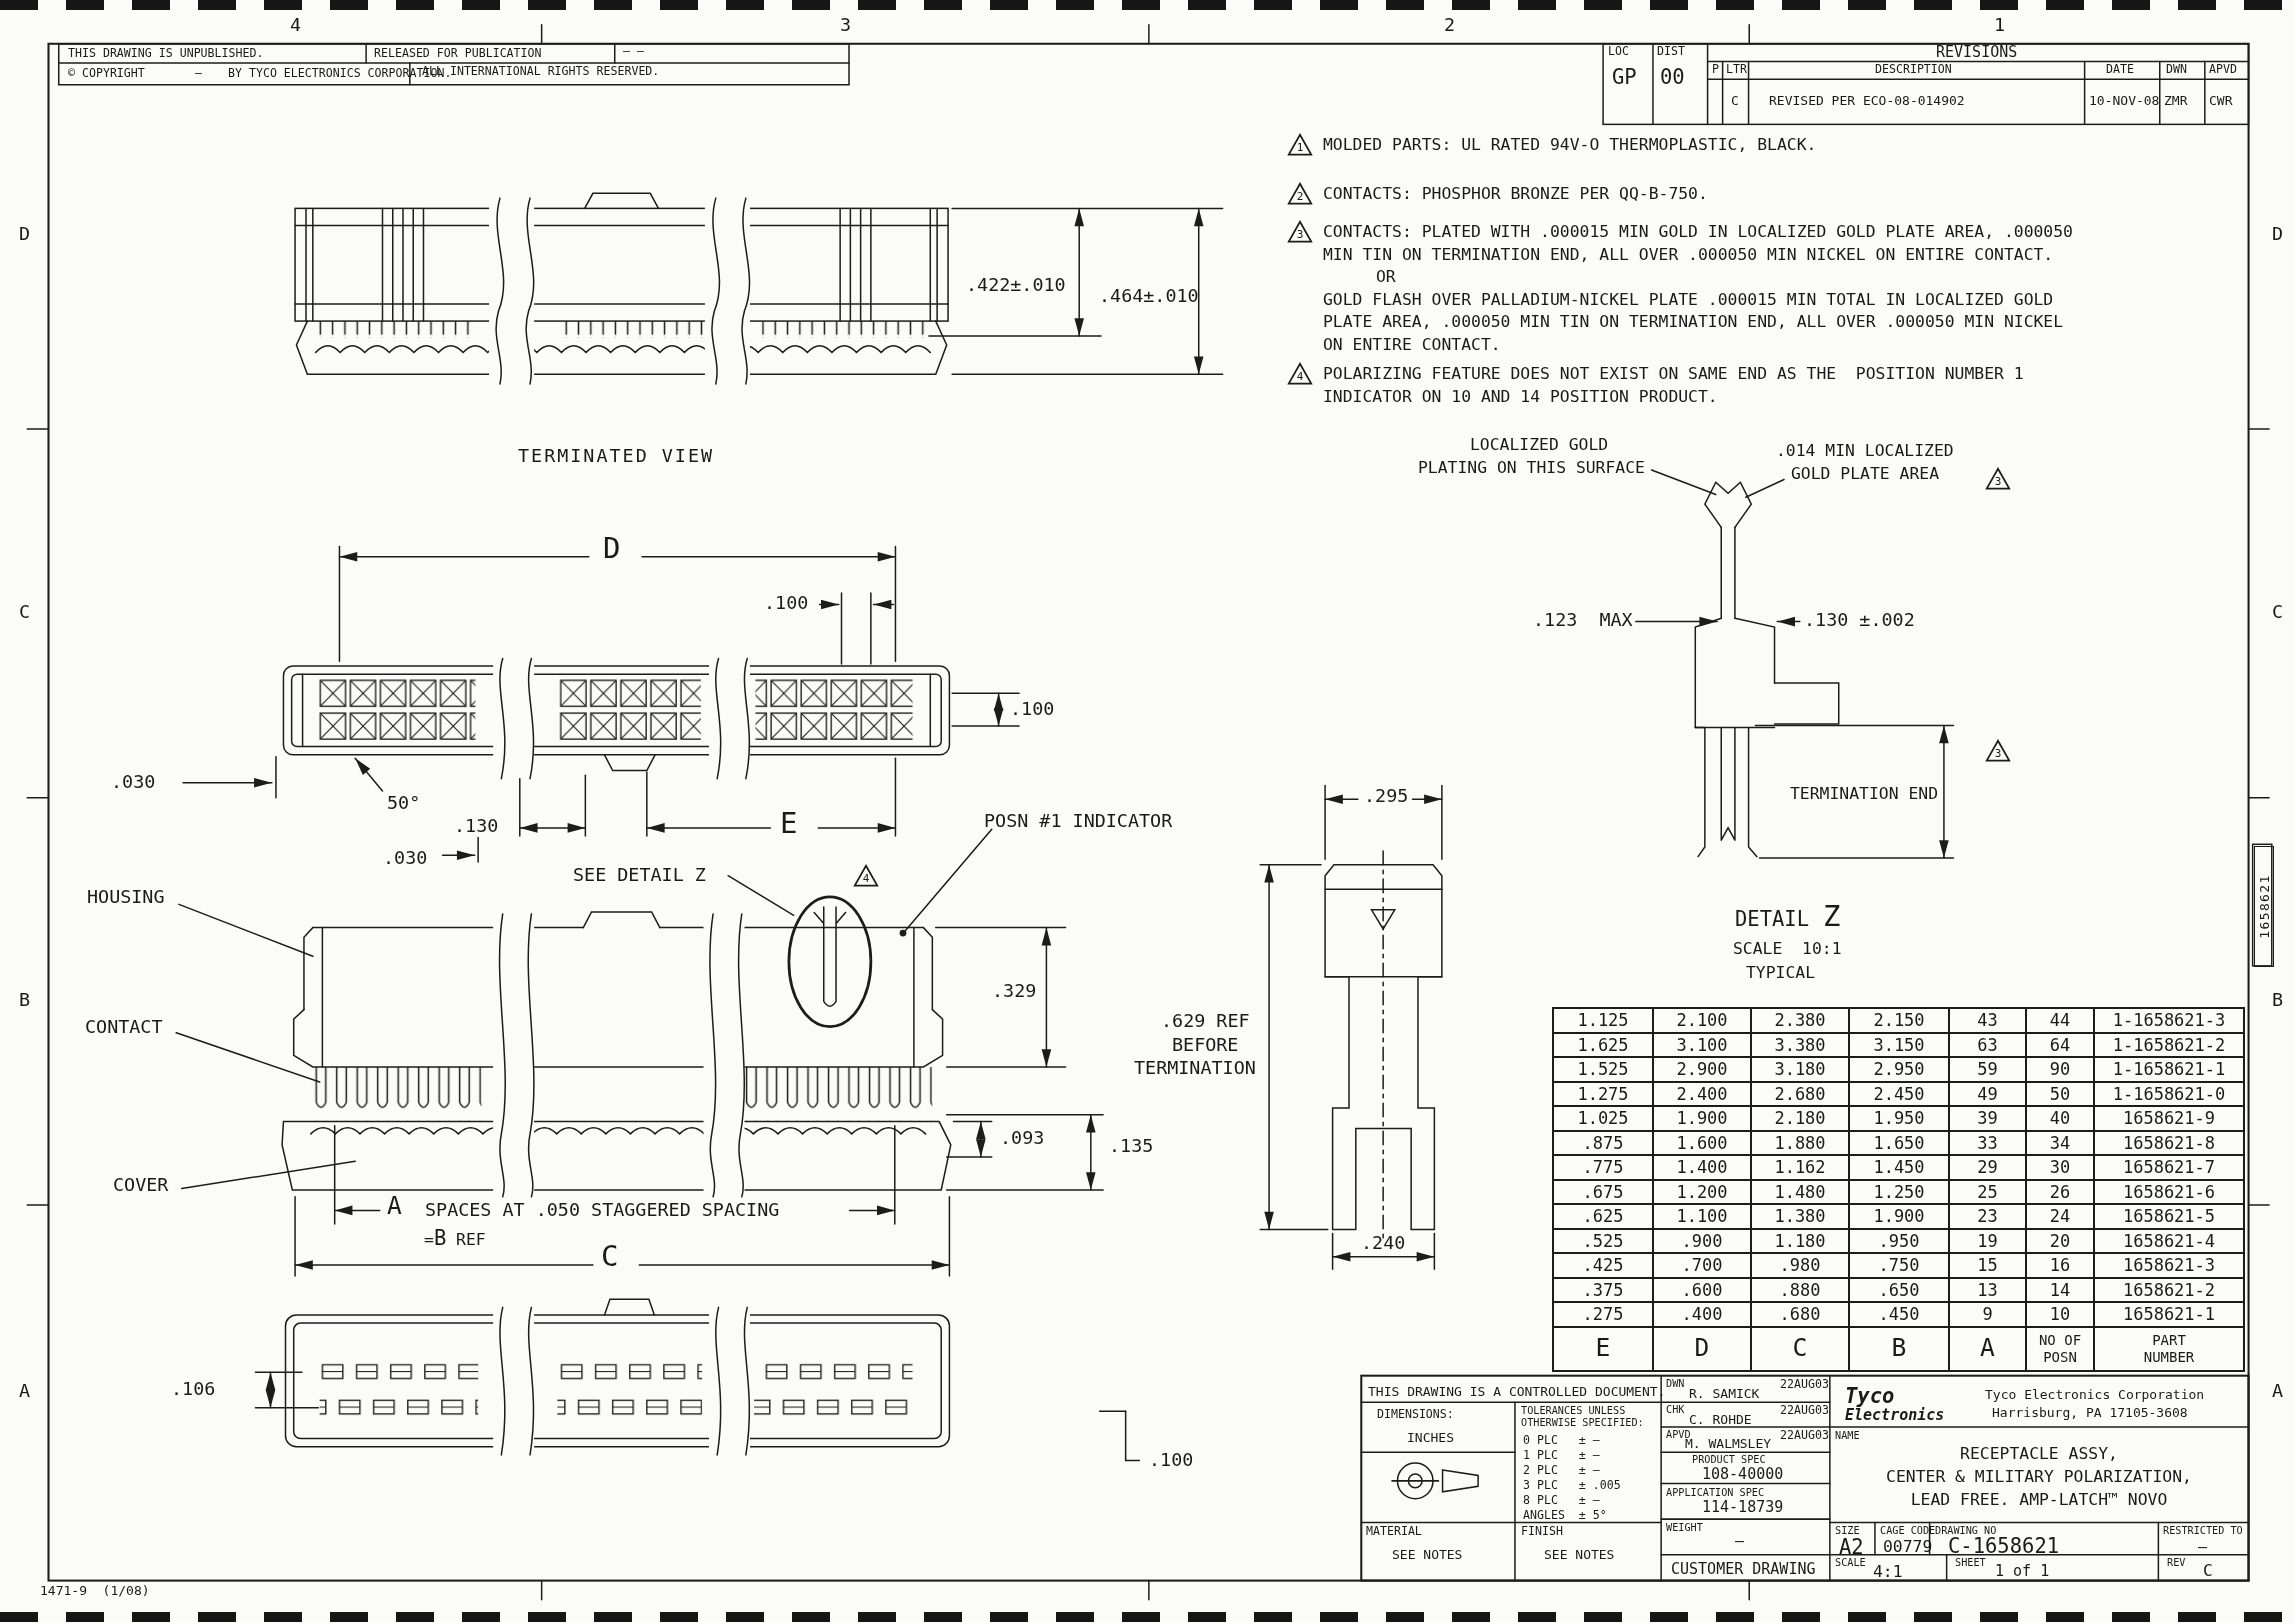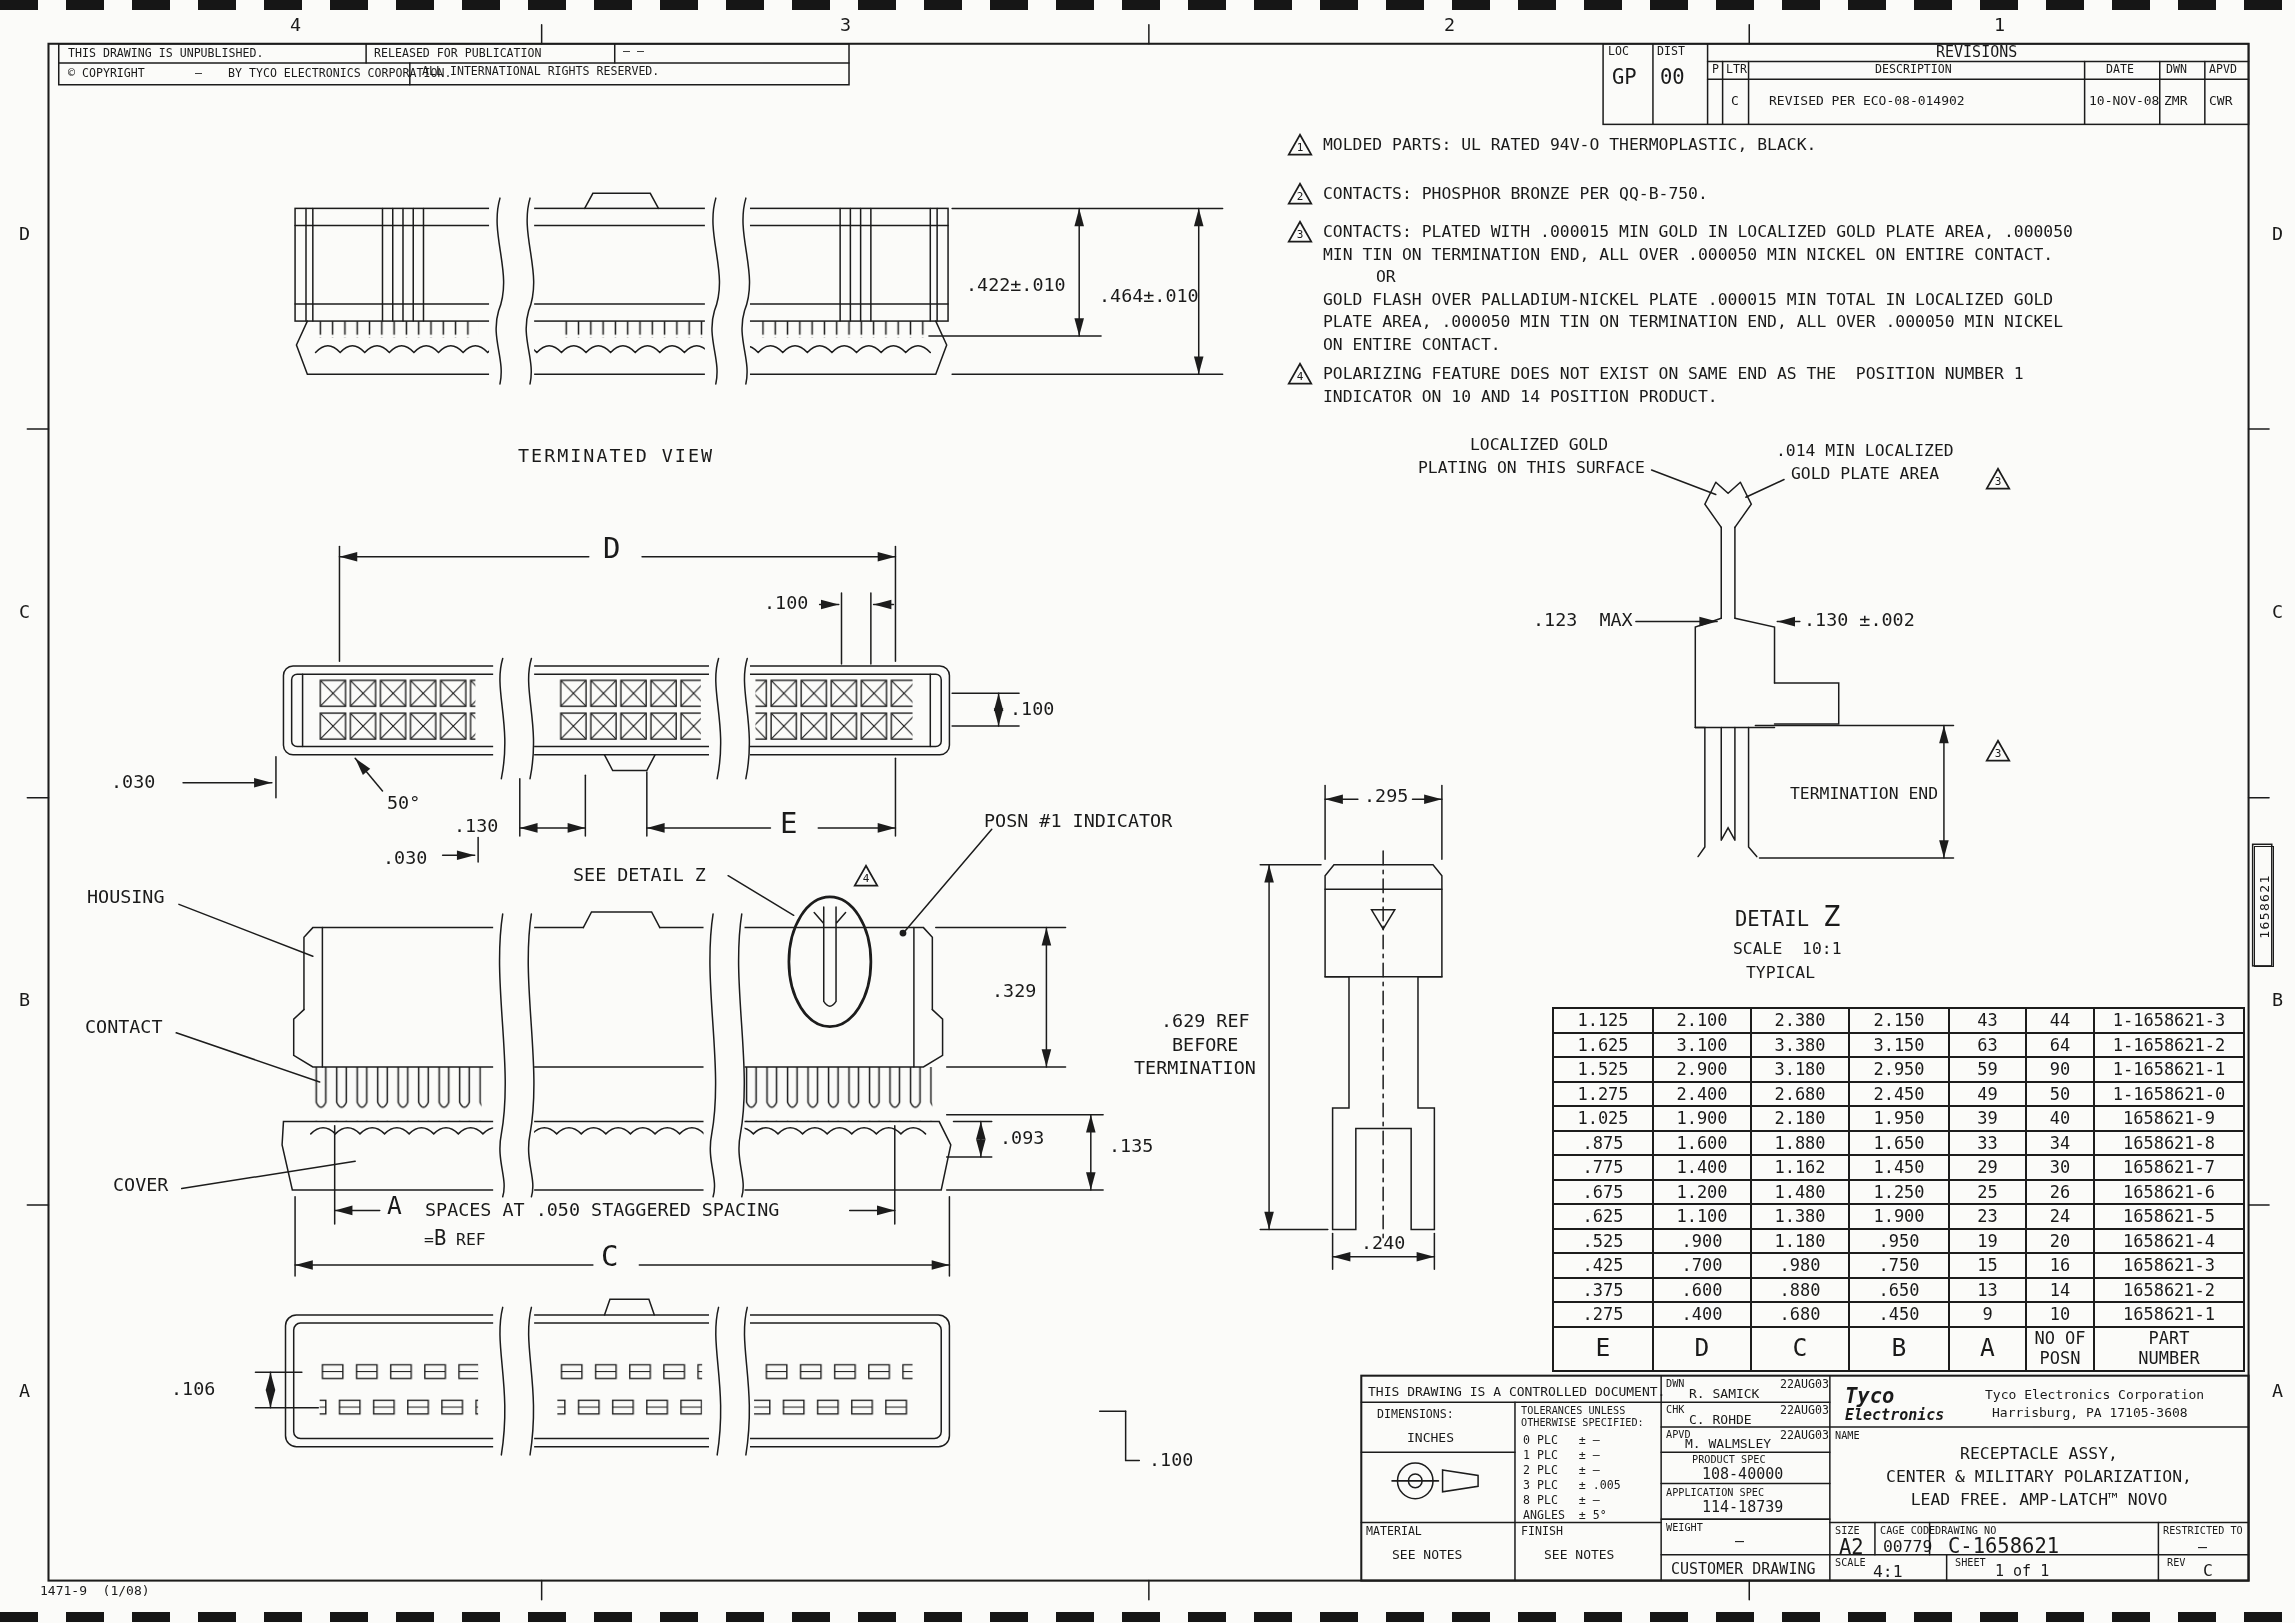--- a/index.html
+++ b/index.html
@@ -14,21 +14,21 @@
   svg.lines{position:absolute;left:0;top:0;}
   svg.lines g{stroke:#1c1c1c;stroke-width:2.2;fill:none;stroke-linecap:round;}
   .flag{position:absolute;width:26px;height:23px;}
   .flag svg{position:absolute;inset:0;}
   .flag-n{position:absolute;left:0;right:0;top:7.5px;text-align:center;font-size:11px;}
   #pt-body{position:absolute;left:1552px;top:1007px;display:grid;
            grid-template-columns:100px 98px 98px 100px 77px 68px 150px;
            border-top:2px solid #1c1c1c;border-left:2px solid #1c1c1c;}
   .pt-c{border-right:2px solid #1c1c1c;border-bottom:2px solid #1c1c1c;height:22.5px;
         display:flex;align-items:center;justify-content:center;font-size:17px;}
-  .pt-h{height:42px;flex-direction:column;font-size:17px;line-height:1.15;}
+  .pt-h{height:42px;flex-direction:column;font-size:14px;line-height:1.15;}
   .pt-big{font-size:24.6px;}
   .stamp{position:absolute;left:2254px;top:846px;width:18px;height:119px;border:1.4px solid #1c1c1c;
          display:flex;align-items:center;justify-content:center;}
   .stamp span{transform:rotate(-90deg);font-size:13px;letter-spacing:1.4px;white-space:nowrap;}
   .logo-t{position:absolute;font-weight:bold;font-style:italic;}
 </style>
 </head>
 <body>
 
 <div id="sheet">

